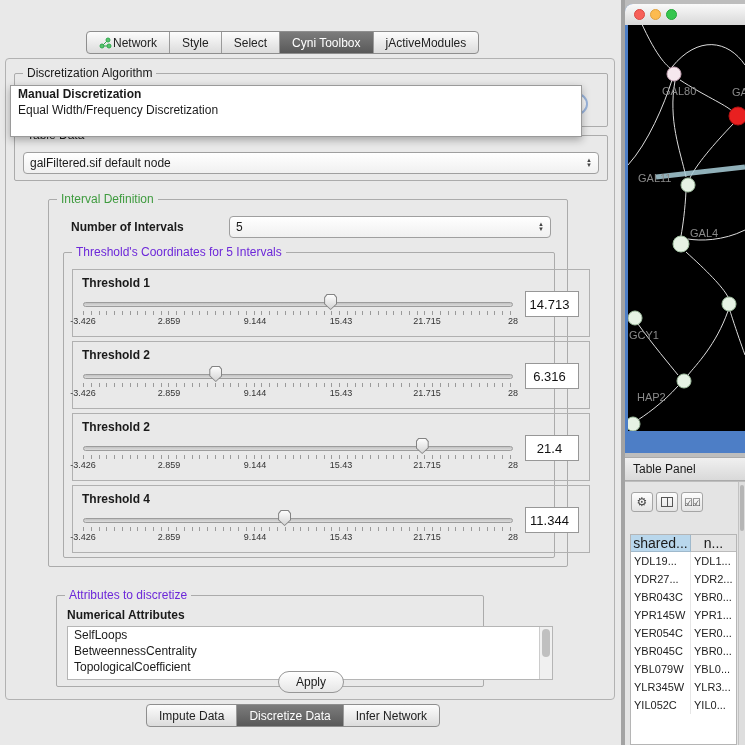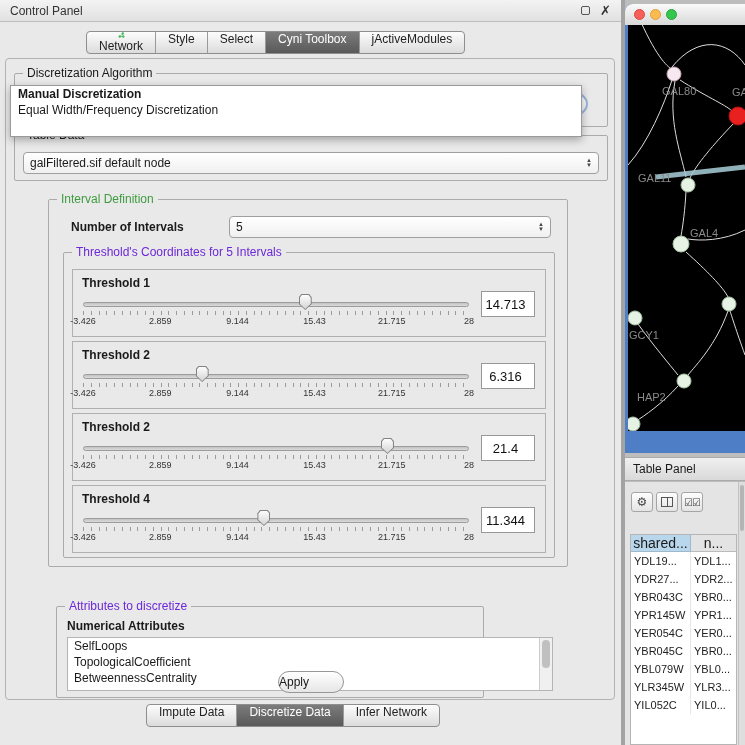--- a/index.html
+++ b/index.html
@@ -7,21 +7,21 @@
   body { position:relative; background:#bdbdbd; font-family:"Liberation Sans","DejaVu Sans",sans-serif; font-size:12px; color:#1a1a1a; }
 
   
   .control-panel { position:absolute; left:0; top:0; width:621px; height:745px; background:#e9e9e9; }
   .titlebar { height:22px; background:linear-gradient(#f3f3f3,#e1e1e1); border-bottom:1px solid #bdbdbd; display:flex; align-items:center; padding:0 10px; }
   .titlebar-title { flex:1; color:#333; }
   .sq-icon { width:9px; height:9px; border:1.5px solid #555; border-radius:2px; margin-right:10px; }
   .x-icon { font-size:13px; font-weight:bold; color:#333; line-height:1; }
 
   .seg-bar { position:absolute; display:flex; height:23px; border:1px solid #8e8e8e; border-radius:4px; overflow:hidden; background:linear-gradient(#fcfcfc,#dcdcdc); }
-  .seg { display:flex; align-items:center; gap:1px; padding:0 12px; border-right:1px solid #9a9a9a; white-space:nowrap; color:#222;flex-direction:column; }
+  .seg { display:flex; align-items:center; gap:1px; padding:0 12px; border-right:1px solid #9a9a9a; white-space:nowrap; color:#222; }
   .seg:last-child { border-right:none; }
   .seg.selected { background:linear-gradient(#7c7c7c,#595959); color:#fff; }
   .tabbar-top { top:31px; left:86px; }
   .tabbar-bottom { top:704px; left:146px; }
 
   .main-frame { position:absolute; top:58px; left:5px; width:610px; height:642px; border:1px solid #b2b2b2; border-radius:4px; background:#e9e9e9; }
 
   .group { position:absolute; border:1px solid #ababab; border-radius:2px; }
   .group-legend { position:absolute; top:-8px; left:8px; background:#e9e9e9; padding:0 4px; font-size:12px; white-space:nowrap; }
 
@@ -39,38 +39,38 @@
   .g-tabledata { left:8px; top:76px; width:594px; height:46px; }
   .g-tabledata .combo { left:8px; top:16px; width:576px; }
 
   .g-interval { left:42px; top:140px; width:520px; height:368px; }
   .legend-green { color:#3f9b3f; }
   .legend-blue { color:#6d28d9; }
   .num-label { position:absolute; left:22px; top:20px; font-weight:bold; }
   .num-combo { left:180px; top:16px; width:322px; }
 
   .g-thresholds { left:14px; top:52px; width:492px; height:306px; }
-  .threshold-box { position:absolute; left:8px; width:474px; height:68px; border:1px solid #b0b0b0; }
+  .threshold-box { position:absolute; left:8px; width:518px; height:68px; border:1px solid #b0b0b0; }
   .threshold-label { position:absolute; left:9px; top:6px; font-weight:bold; }
   .slider-row { position:absolute; left:10px; right:76px; top:24px; height:38px; }
   .track { position:absolute; left:0; right:0; top:8px; height:5px; background:linear-gradient(#c2c2c2,#dcdcdc); border:1px solid #9c9c9c; border-radius:3px; }
   .thumb { position:absolute; top:0; width:13px; height:16px; background:#838383; clip-path:polygon(50% 100%,0 62%,0 20%,20% 0,80% 0,100% 20%,100% 62%); }
   .thumb::after { content:''; position:absolute; inset:1px; background:linear-gradient(#fdfdfd,#d4d4d4); clip-path:polygon(50% 100%,0 62%,0 20%,20% 0,80% 0,100% 20%,100% 62%); }
   .ticks { position:absolute; left:0; right:0; top:17px; height:4px; background-image:repeating-linear-gradient(to right,#9a9a9a 0 1px,transparent 1px 7.76px); }
   .tick-label { position:absolute; top:22px; transform:translateX(-50%); font-size:9px; color:#333; white-space:nowrap; }
   .value-input { position:absolute; right:10px; top:21px; width:54px; height:26px; background:#fff; border:1px solid #979797; font:13px "Liberation Sans","DejaVu Sans",sans-serif; text-align:center; padding-right:5px; color:#111; }
 
-  .g-attributes { left:50px; top:547px; width:428px; height:92px; }
+  .g-attributes { left:50px; top:536px; width:428px; height:92px; }
   .attr-label { position:absolute; left:10px; top:12px; font-weight:bold; }
   .attr-list { position:absolute; left:10px; top:30px; width:486px; height:54px; background:#fff; border:1px solid #b5b5b5; overflow:hidden; }
   .attr-item { padding:0 6px; line-height:16px; white-space:nowrap; }
   .list-scroll { position:absolute; right:0; top:0; bottom:0; width:13px; background:#f0f0f0; border-left:1px solid #ccc; }
   .list-scroll-thumb { position:absolute; left:2px; right:2px; top:2px; height:28px; background:#c0c0c0; border-radius:5px; }
 
-  .apply-btn { position:absolute; left:272px; top:612px; width:66px; height:22px; border:1px solid #979797; border-radius:11px; background:linear-gradient(#ffffff,#e6e6e6); line-height:20px; }
+  .apply-btn { position:absolute; left:272px; top:612px; width:66px; height:22px; border:1px solid #979797; border-radius:11px; background:linear-gradient(#ffffff,#e6e6e6); text-align:center; line-height:20px; }
 
   
   .divider { position:absolute; left:621px; top:0; width:4px; height:745px; background:#a3a3a3; }
 
   
   .net-window { position:absolute; left:625px; top:4px; width:120px; height:449px; background:#4d7ec6; border-radius:8px 0 0 0; }
   .net-titlebar { height:21px; border-radius:8px 0 0 0; background:linear-gradient(#fafafa,#d8d8d8); display:flex; align-items:center; gap:5px; padding-left:9px; }
   .dot { width:11px; height:11px; border-radius:50%; }
   .dot-red { background:#f75f58; border:1px solid #d94942; }
   .dot-yellow { background:#fcbb4f; border:1px solid #dfa03d; }
@@ -96,25 +96,20 @@
   .tp-cell.c1 { width:60px; border-right:1px solid #e6e6e6; }
   .tp-cell.c2 { width:45px; }
   .tp-scroll { position:absolute; left:738px; top:482px; width:7px; height:263px; background:#dedede; border-left:1px solid #c2c2c2; }
   .tp-scroll-thumb { position:absolute; left:1px; right:1px; top:3px; height:46px; background:#b5b5b5; border-radius:3px; }
 </style>
 </head>
 <body>
 
 <div class="control-panel">
 
-  <div class="titlebar">
-    <span class="titlebar-title">Control Panel</span>
-    <span class="sq-icon"></span>
-    <span class="x-icon">✗</span>
-  </div>
 
   <div class="seg-bar tabbar-top">
     <div class="seg">
       <svg width="13" height="12" viewBox="0 0 13 12">
         <line x1="3" y1="9" x2="9" y2="3" stroke="#2fa84f" stroke-width="1"></line>
         <line x1="3" y1="9" x2="10" y2="9" stroke="#2fa84f" stroke-width="1"></line>
         <circle cx="3" cy="9" r="2" fill="#57c46a" stroke="#2fa84f"></circle>
         <circle cx="9" cy="3" r="2" fill="#57c46a" stroke="#2fa84f"></circle>
         <circle cx="10" cy="9" r="2" fill="#57c46a" stroke="#2fa84f"></circle>
       </svg>
@@ -232,22 +227,22 @@
           <input class="value-input" readonly="" value="11.344" style="">
         </div>
       </div>
     </div>
 
     <div class="group g-attributes">
       <span class="group-legend legend-blue">Attributes to discretize</span>
       <span class="attr-label">Numerical Attributes</span>
       <div class="attr-list">
         <div class="attr-item">SelfLoops</div>
+        <div class="attr-item">BetweennessCentrality</div>
         <div class="attr-item">TopologicalCoefficient</div>
-        <div class="attr-item">BetweennessCentrality</div>
         <div class="list-scroll">
           <div class="list-scroll-thumb"></div>
         </div>
       </div>
     </div>
 
     <div class="apply-btn">Apply</div>
   </div>
 
   <div class="seg-bar tabbar-bottom">

